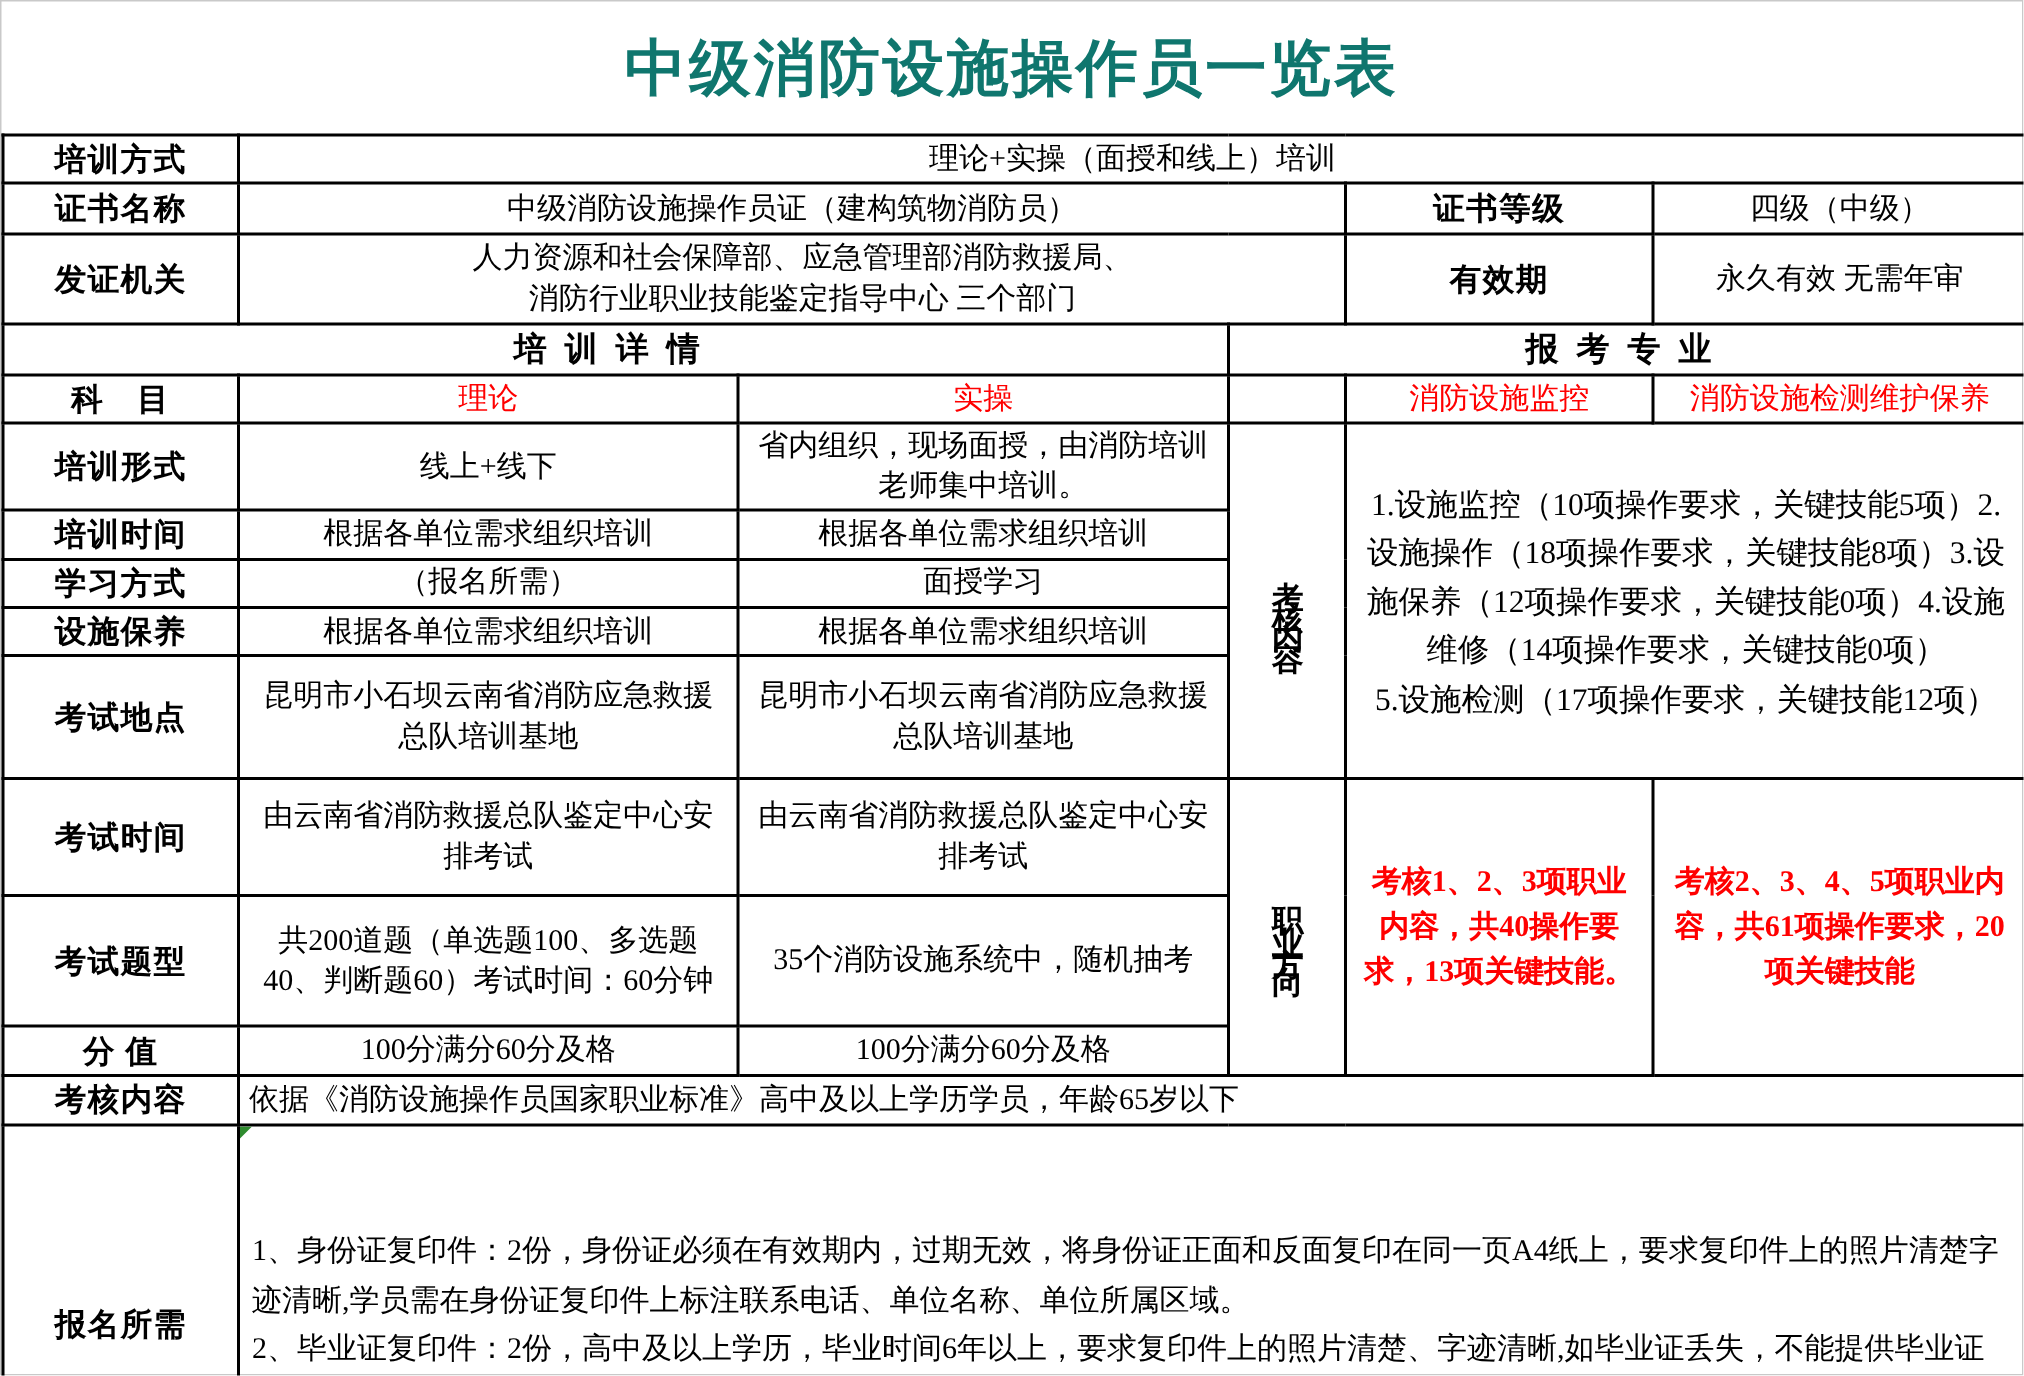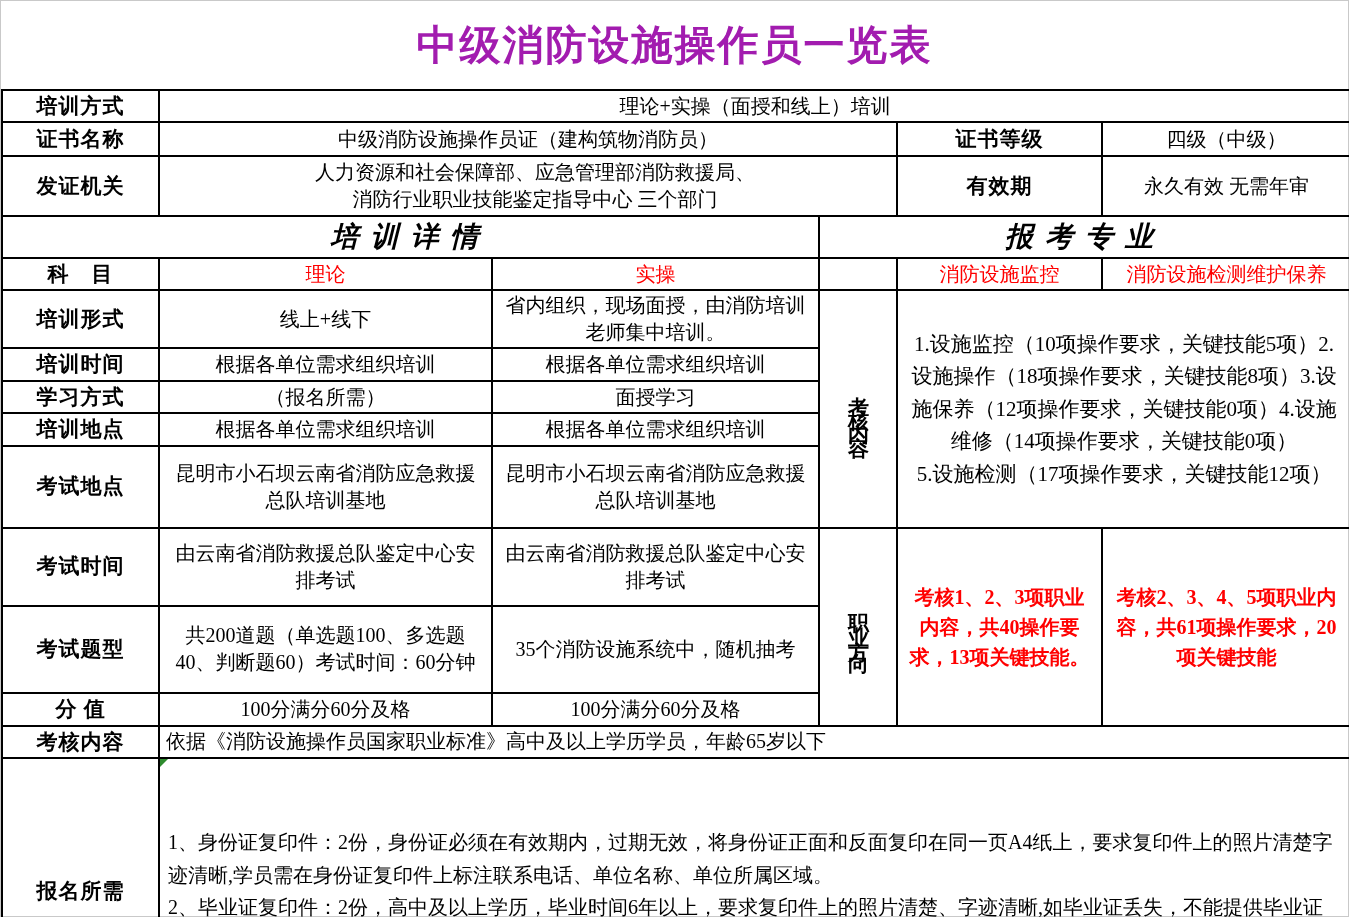--- a/index.html
+++ b/index.html
@@ -12,21 +12,21 @@
     width: 1349px; height: 917px;
     border: 1px solid #c9c9c9;
     background: #ffffff;
     position: relative;
   }
   .title-band {
     height: 88px;
     display: flex; align-items: center; justify-content: center;
   }
   .page-title {
-    color: #a21caf;
+    color: #0f766e;
     font-size: 41px;
     font-weight: bold;
     letter-spacing: 2px;
     line-height: 1;
   }
   table.main {
     width: 1349px;
     border-collapse: collapse;
     table-layout: fixed;
   }
@@ -41,23 +41,22 @@
     overflow: hidden;
   }
   td.lbl {
     font-weight: bold;
     font-size: 21px;
     letter-spacing: 1px;
     margin-left: 41px;
   }
   td.sect {
     font-weight: bold;
-    font-size: 28px;
+    font-size: 22px;
     letter-spacing: 12px;
-    font-style: italic;
   }
   .red { color: #ff0000; }
   .redbold { color: #ff0000; font-weight: bold; }
   .pre { white-space: pre-line; padding-left: 20px; }
   td.leftalign { text-align: left; }
   td.assess-content {
     font-size: 21px;
     line-height: 1.55;
     padding: 2px 10px;
   }
@@ -160,21 +159,21 @@
       <td>根据各单位需求组织培训</td>
     </tr>
 
     <tr style="height:28px">
       <td class="lbl">学习方式</td>
       <td>（报名所需）</td>
       <td>面授学习</td>
     </tr>
 
     <tr style="height:27px">
-      <td class="lbl">培训地点</td>
+      <td class="lbl">设施保养</td>
       <td>根据各单位需求组织培训</td>
       <td>根据各单位需求组织培训</td>
     </tr>
 
     <tr style="height:82px">
       <td class="lbl">考试地点</td>
       <td>昆明市小石坝云南省消防应急救援总队培训基地</td>
       <td>昆明市小石坝云南省消防应急救援总队培训基地</td>
     </tr>
 

